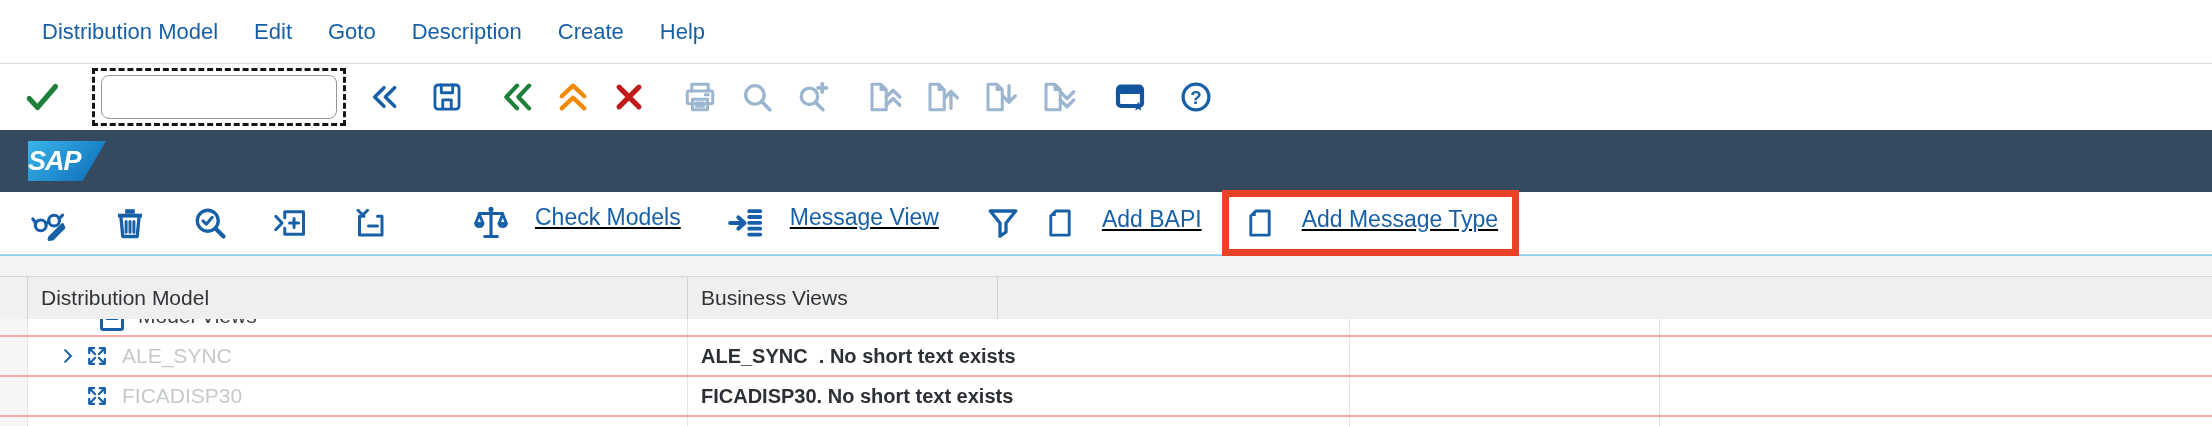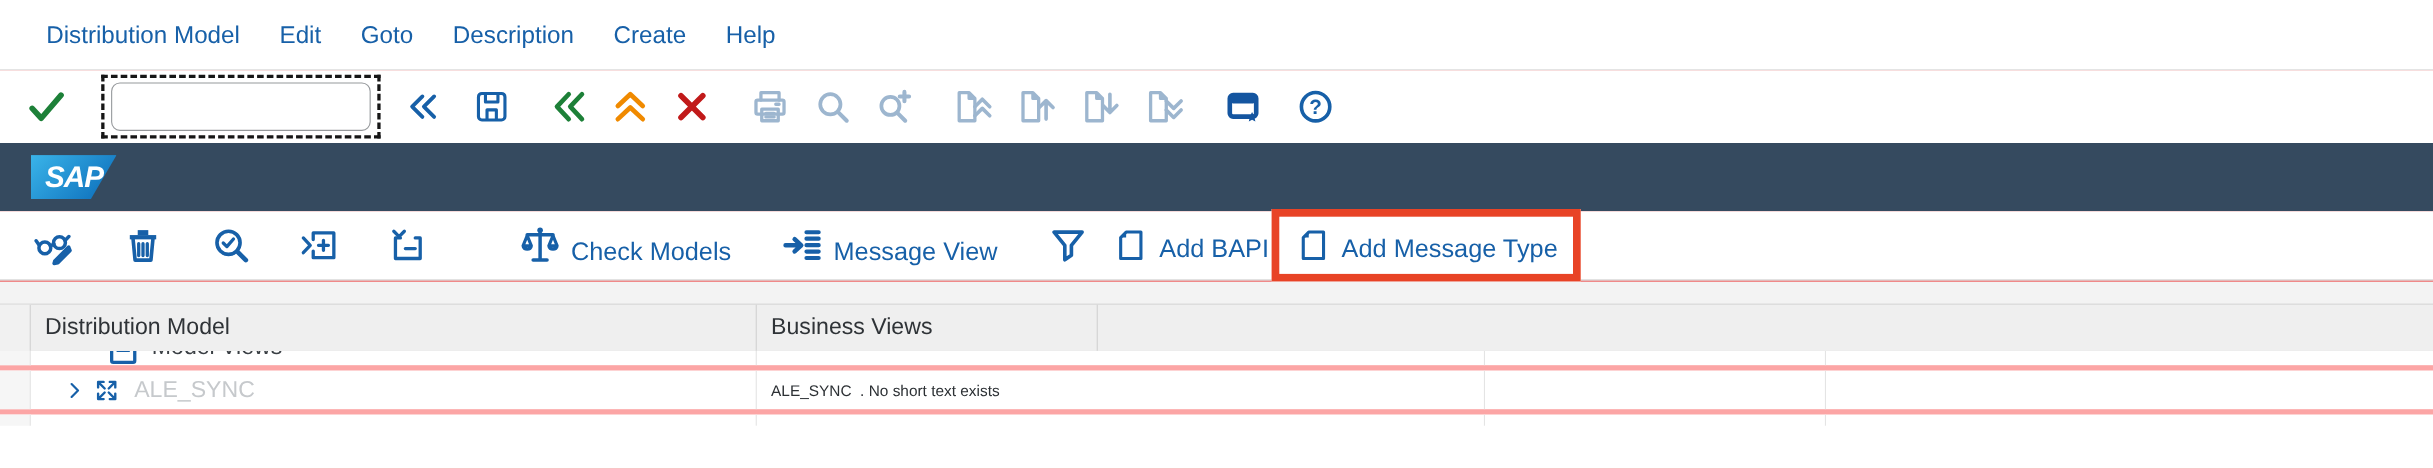--- a/index.html
+++ b/index.html
@@ -1,16 +1,16 @@
 <!DOCTYPE html>
 <html><head>
 <meta charset="utf-8">
 <style>
   html,body{margin:0;padding:0;background:#fff;}
-  .screen{position:relative;width:2212px;height:426px;background:#ef4444;overflow:hidden;
+  .screen{position:relative;width:2212px;height:426px;background:#7dd3fc;overflow:hidden;
           font-family:"Liberation Sans",sans-serif;}
 
   
   .menubar{height:64px;display:flex;align-items:center;padding-left:42px;gap:36px;
            background:#fff;border-bottom:1px solid #d9d9d9;box-sizing:border-box;}
   .menubar .mi{font-size:22px;color:#1760a8;cursor:default;white-space:nowrap;}
 
   
   .toolbar{height:66px;display:flex;align-items:center;padding-left:24px;gap:22px;background:#fff;}
   .tico{display:flex;align-items:center;justify-content:center;flex:0 0 auto;}
@@ -20,47 +20,47 @@
   .c-orange{color:#f08a00}.c-red{color:#c11a1a}.c-dblue{color:#1455a0}
   .gap-lg{margin-left:14px;} .gap-md{margin-left:8px;}
   .cmdwrap{border:3px dashed #161616;padding:4px 6px;background:#fff;margin-left:10px;}
   .cmd{width:236px;height:44px;border:1.5px solid #96999c;border-radius:8px;font-size:20px;
        padding:0 10px;box-sizing:border-box;outline:none;font-family:"Liberation Sans",sans-serif;}
 
   
   .titlebar{height:62px;background:#354a5f;display:flex;align-items:center;padding-left:28px;gap:28px;}
   .saplogo{width:78px;height:40px;background:linear-gradient(135deg,#3ab4e9,#0a6ab8);
            clip-path:polygon(0 0,100% 0,70% 100%,0 100%);display:flex;align-items:center;}
-  .saplogo span{color:#fff;font-weight:bold;font-style:italic;font-size:27px;padding-left:13px;letter-spacing:-1px;}
+  .saplogo span{color:#fff;font-weight:bold;font-style:italic;font-size:27px;padding-left:0;letter-spacing:-1px;}
   .apptitle{color:#fff;font-size:30px;font-weight:bold;font-style:italic;white-space:nowrap;}
 
   
   .apptoolbar{height:63px;background:#fff;border-bottom:1px solid #cfcfcf;display:flex;
               align-items:center;padding-left:30px;box-sizing:border-box;overflow:visible;}
   .aico{margin-right:44px;display:flex;align-items:center;}
-  .abtn{display:flex;align-items:flex-end;gap:9px;white-space:nowrap;cursor:default;}
+  .abtn{display:flex;align-items:flex-start;gap:25px;white-space:nowrap;cursor:default;text-decoration:underline;}
   .abtn .lbl{font-size:23px;color:#1760a8;}
   .hl{border:7px solid #e84326;padding:9px 14px;margin-top:-9px;margin-bottom:-9px;background:#fff;}
-  .m40{margin-left:40px}.m46{margin-left:46px}.m30{margin-left:30px}.m22{margin-left:22px}.m18{margin-left:2px}
+  .m40{margin-left:40px}.m46{margin-left:46px}.m30{margin-left:30px}.m22{margin-left:22px}.m18{margin-left:20px}
 
   
   .tablewrap{position:absolute;left:0;right:0;top:256px;bottom:0;background:#f3f3f3;}
   .thead{position:absolute;top:20px;left:0;right:0;height:42px;display:flex;background:#efefef;
          border-top:1px solid #d6d6d6;border-bottom:1px solid #c9c9c9;box-sizing:content-box;}
   .th{font-size:21px;color:#2f3337;line-height:42px;padding-left:13px;box-sizing:border-box;
       border-right:1px solid #d2d2d2;white-space:nowrap;overflow:hidden;}
   .c-gut{width:28px;padding-left:0;background:#f1f1f1;}
   .c1{width:660px;} .c2{width:662px;} .c3{width:310px;} .c4{flex:1;border-right:none;}
   .tbody{position:absolute;top:63px;left:0;right:0;bottom:0;background:#fff;overflow:hidden;}
-  .trow{display:flex;background:#fff;border-bottom:5px solid #fca5a5;box-sizing:border-box;}
+  .trow{display:flex;background:#fff;border-bottom:2px solid #fca5a5;box-sizing:border-box;}
   .td{box-sizing:border-box;border-right:1px solid #e4e4e4;overflow:hidden;display:flex;align-items:center;}
   .td.c-gut{background:#f6f6f6;}
   .treecell{padding-left:30px;}
   .treetxt{font-size:21px;color:#c6c9cc;margin-left:12px;white-space:pre;}
-  .desctxt{font-size:14px;color:#2c3034;padding-left:13px;white-space:pre;}
+  .desctxt{font-size:20px;color:#2c3034;padding-left:13px;white-space:pre;font-weight:bold;}
   .r-partial-top{height:18px;} .r-partial-top .td{align-items:flex-start;}
   .r-partial-top .peek{margin-top:-22px;display:flex;align-items:center;height:38px;}
   .peektxt{font-size:21px;color:#3a3f44;margin-left:14px;white-space:pre;}
   .boxsliver{width:24px;height:30px;border:3px solid #1760a8;border-radius:3px;box-sizing:border-box;
              background:#fff;position:relative;}
   .boxsliver::after{content:"";position:absolute;left:3px;right:3px;top:12px;height:4px;background:#1760a8;}
   .r-std{height:40px;}
   .r-partial-bottom{height:10px;border-bottom:none;} .r-partial-bottom .td{align-items:flex-start;}
   .r-partial-bottom .peekb{margin-top:2px;display:flex;align-items:center;height:40px;}
   .sp20{width:20px;flex:0 0 auto;} 
@@ -285,20 +285,35 @@
           </svg>
           <span class="treetxt">ALE_SYNC</span>
         </div>
         <div class="td c2">
           <span class="desctxt">ALE_SYNC  . No short text exists</span>
         </div>
         <div class="td c3"></div>
         <div class="td c4" style="border-right:none"></div>
       </div>
 
+      <div class="trow r-std">
+        <div class="td c-gut"></div>
+        <div class="td c1 treecell">
+          <span class="sp20"></span>
+          <svg width="26" height="26" viewBox="0 0 24 24" class="c-blue" style="margin-left:6px">
+            <path class="ic" d="M10.3 10.3L4.8 4.8M4.8 4.8h4.6M4.8 4.8v4.6M13.7 10.3l5.5-5.5M19.2 4.8h-4.6M19.2 4.8v4.6M10.3 13.7l-5.5 5.5M4.8 19.2h4.6M4.8 19.2v-4.6M13.7 13.7l5.5 5.5M19.2 19.2h-4.6M19.2 19.2v-4.6"></path>
+          </svg>
+          <span class="treetxt">FICADISP30</span>
+        </div>
+        <div class="td c2">
+          <span class="desctxt">FICADISP30. No short text exists</span>
+        </div>
+        <div class="td c3"></div>
+        <div class="td c4" style="border-right:none"></div>
+      </div>
 
       <div class="trow r-partial-bottom">
         <div class="td c-gut"></div>
         <div class="td c1 treecell">
           <div class="peekb">
             
             
           </div>
         </div>
         <div class="td c2"></div>

